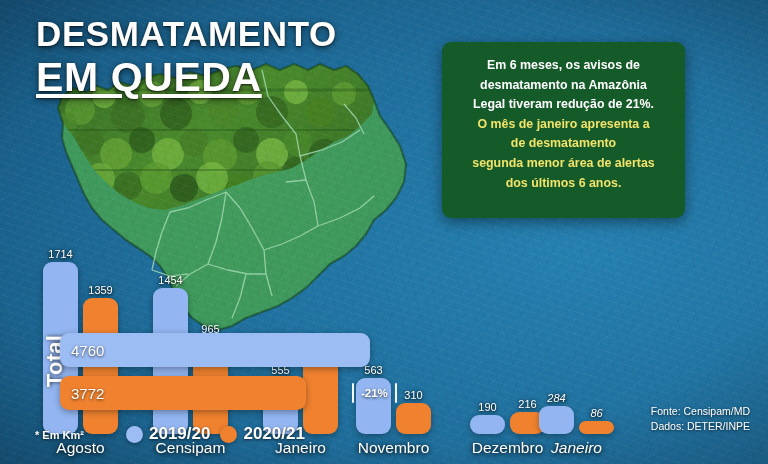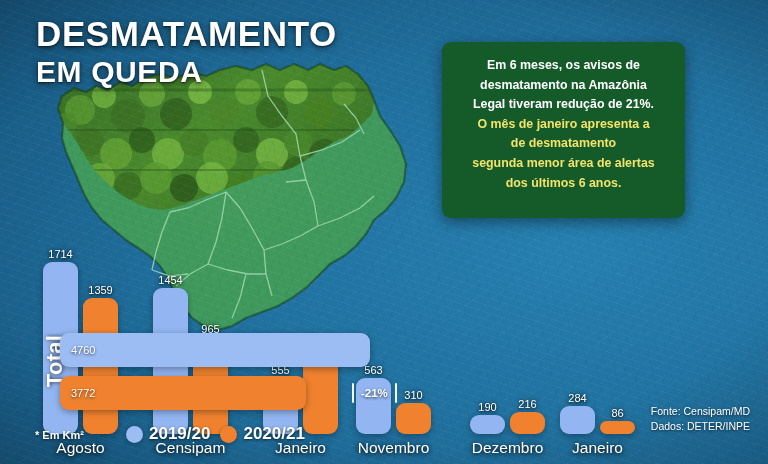--- a/index.html
+++ b/index.html
@@ -36,21 +36,21 @@
 
   
   #title-block {
     position: absolute; left: 17px; top: 17px;
     color: #fff; line-height: 0.98;
     text-shadow: 0 2px 7px rgba(0,0,0,0.55), 0 1px 2px rgba(0,0,0,0.6);
     z-index: 6;
     margin-left: 19px;
   }
   #title-line1 { font-size: 35px; font-weight: bold; letter-spacing: 0.6px; display: block; }
-  #title-line2 { font-size: 30px; font-weight: bold; letter-spacing: 0.6px; display: block; margin-top: 6px; }
+  #title-line2 { font-size: 41px; font-weight: bold; letter-spacing: 0.6px; display: block; margin-top: 6px; text-decoration: underline; }
 
   
   #callout {
     position: absolute; left: 442px; top: 42px; width: 243px; height: 176px;
     background: #155A29;
     border-radius: 9px;
     box-shadow: 0 4px 14px rgba(0,0,0,0.42);
     padding: 14px 10px 10px;
     text-align: center;
     z-index: 7;
@@ -93,21 +93,21 @@
   }
   .tbar {
     position: absolute; left: 60px; height: 34px;
     border-radius: 9px;
     box-shadow: 0 2px 7px rgba(0,0,0,0.35);
   }
   .tbar.blue { background: #9CBCF4; top: 3px; }
   .tbar.orange { background: #F0822F; top: 46px; }
   .tbar-value {
     position: absolute; left: 11px; top: 50%; transform: translateY(-50%);
-    color: #fff; font-size: 11px;
+    color: #fff; font-size: 15px;
     text-shadow: 0 1px 3px rgba(0,0,0,0.75);
   }
   #delta-wrap {
     position: absolute; left: 325px; top: 46px; height: 34px;
     display: flex; align-items: center; gap: 7px; margin-left: 40px;
   }
   .tick { width: 2px; height: 20px; background: #ffffff; border-radius: 1px; opacity: 0.95; }
   #delta-text {
     color: #ffffff; font-size: 11.5px; font-weight: bold;
     text-shadow: 0 1px 3px rgba(0,0,0,0.75);
@@ -308,21 +308,21 @@
         <span class="bar-value" style="left: 57.5px; bottom: 63px;">310</span>
         <span class="month-label" style="left: 37.5px; bottom: 7px;">Novembro</span>
       </div>
       <div class="group" style="left: 470px; width: 75px; height: 318px;">
         <div class="bar blue" style="width: 35px; height: 19px; left: 0px; bottom: 30px; border-radius: 9px;"></div>
         <span class="bar-value" style="left: 17.5px; bottom: 51px;">190</span>
         <div class="bar orange" style="width: 35px; height: 22px; left: 40px; bottom: 30px; border-radius: 9px;"></div>
         <span class="bar-value" style="left: 57.5px; bottom: 54px;">216</span>
         <span class="month-label" style="left: 37.5px; bottom: 7px;">Dezembro</span>
       </div>
-      <div class="group" style="left: 560px; width: 75px; height: 318px;">
+      <div class="group" style="left: 539px; width: 75px; height: 318px; font-style: italic;">
         <div class="bar blue" style="width: 35px; height: 28px; left: 0px; bottom: 30px; border-radius: 9px;"></div>
         <span class="bar-value" style="left: 17.5px; bottom: 60px;">284</span>
         <div class="bar orange" style="width: 35px; height: 13px; left: 40px; bottom: 30px; border-radius: 7px;"></div>
         <span class="bar-value" style="left: 57.5px; bottom: 45px;">86</span>
         <span class="month-label" style="left: 37.5px; bottom: 7px;">Janeiro</span>
       </div>
     </div>
 
   <div id="total-block">
     <div id="total-label">Total</div>

